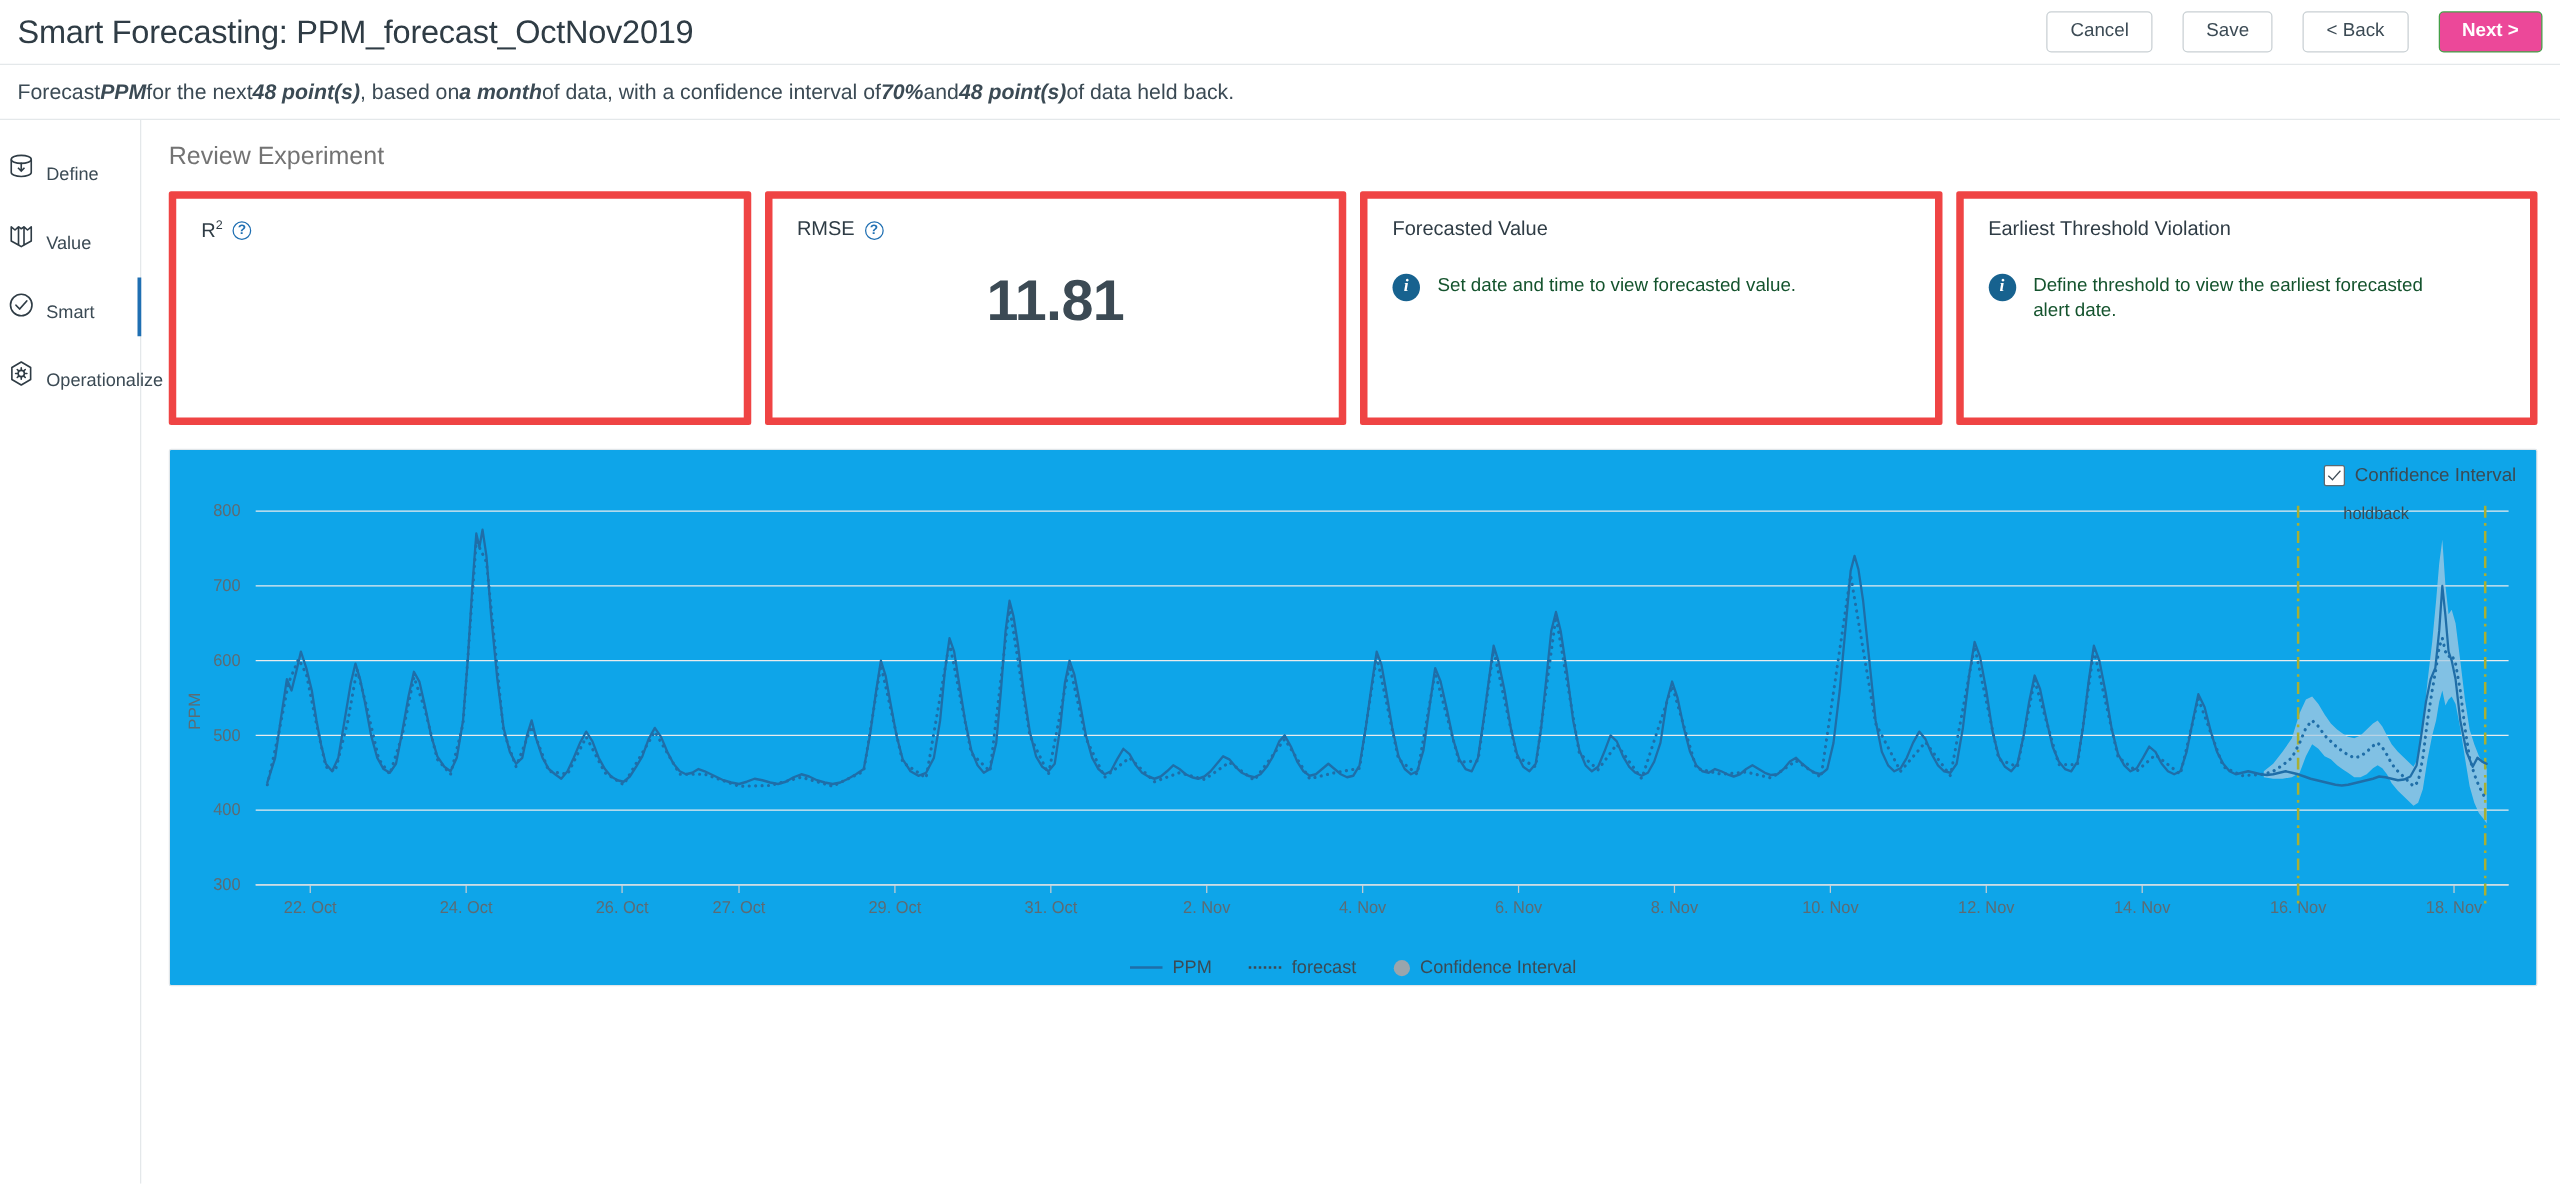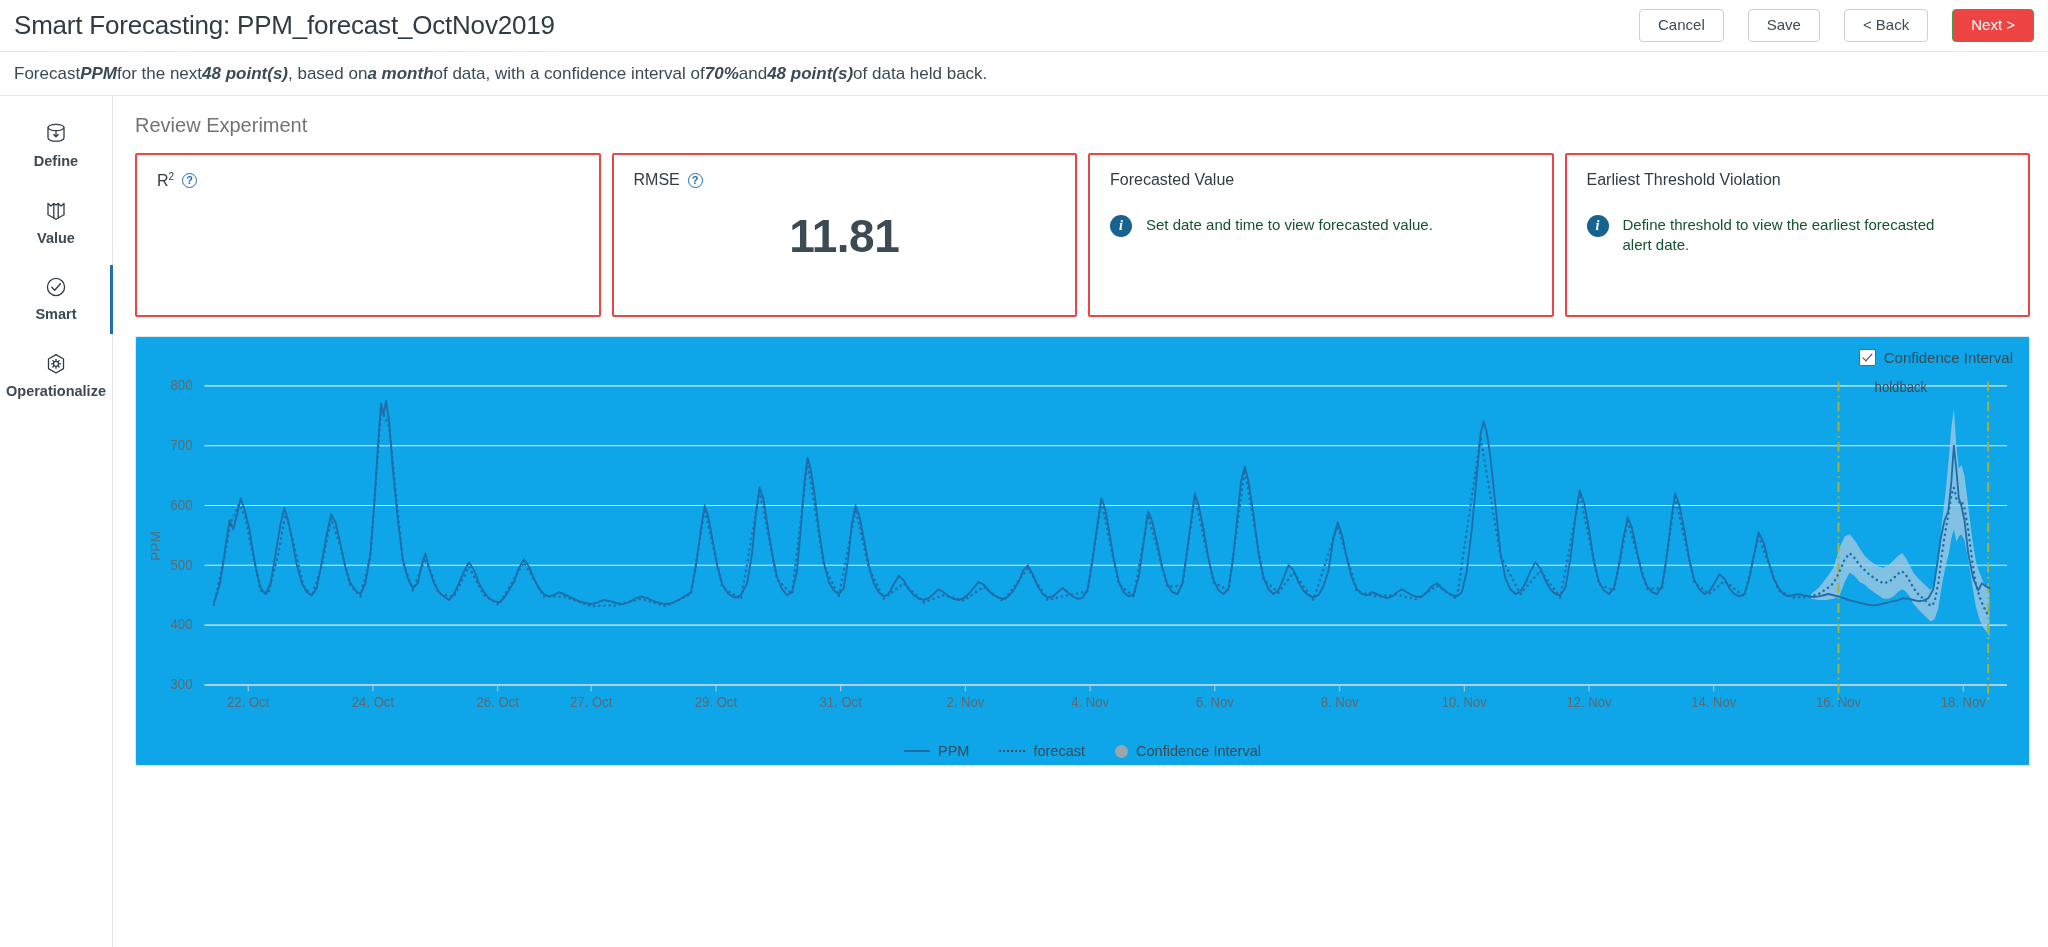--- a/index.html
+++ b/index.html
@@ -36,24 +36,24 @@
     color: #3b4a54;
     background: #ffffff;
     border: 1px solid #c9d0d4;
     border-radius: 4px;
     padding: 7px 18px;
     cursor: pointer;
     line-height: 1.1;
     white-space: nowrap;
   }
   .btn-primary {
-    background: #ef4444;
+    background: #ec4899;
     border-color: #43a047;
     color: #ffffff;
-    font-weight: 400;
+    font-weight: 700;
   }
 
   
   .subheader {
     height: 44px;
     display: flex;
     align-items: center;
     padding: 0 14px;
     font-size: 17px;
     color: #3b4a54;
@@ -71,27 +71,26 @@
     width: 113px;
     flex: 0 0 113px;
     background: #ffffff;
     border-right: 1px solid #e4e8ea;
     padding-top: 12px;
     position: relative;
   }
   .side-item {
     position: relative;
     display: flex;
-    flex-direction: column;
-    align-items: center;
+    flex-direction: row;
+    align-items: flex-end;
     gap: 7px;
     padding: 13px 4px 16px 4px;
     cursor: pointer;
     color: #3b4a54;
-    font-weight: bold;
   }
   .side-item .side-label { font-size: 14.5px; line-height: 1; }
   .side-item.active::after {
     content: "";
     position: absolute;
     right: -1px; top: 4px;
     width: 3px; height: calc(100% - 8px);
     background: #1f6fb2;
   }
   .side-icon { width: 26px; height: 26px; display: block; }
@@ -108,24 +107,24 @@
     color: #737373;
     padding: 18px 0 16px 22px;
   }
   .cards-row {
     display: flex;
     gap: 11px;
     padding: 0 18px 0 22px;
   }
   .card {
     flex: 1 1 0;
-    border: 2px solid #ef4444;
+    border: 6px solid #ef4444;
     border-radius: 2px;
     background: #ffffff;
-    height: 164px;
+    height: 187px;
     padding: 16px 20px;
     position: relative;
   }
   .card-title {
     font-size: 16px;
     color: #2f3c45;
     display: flex;
     align-items: center;
     gap: 8px;
   }

